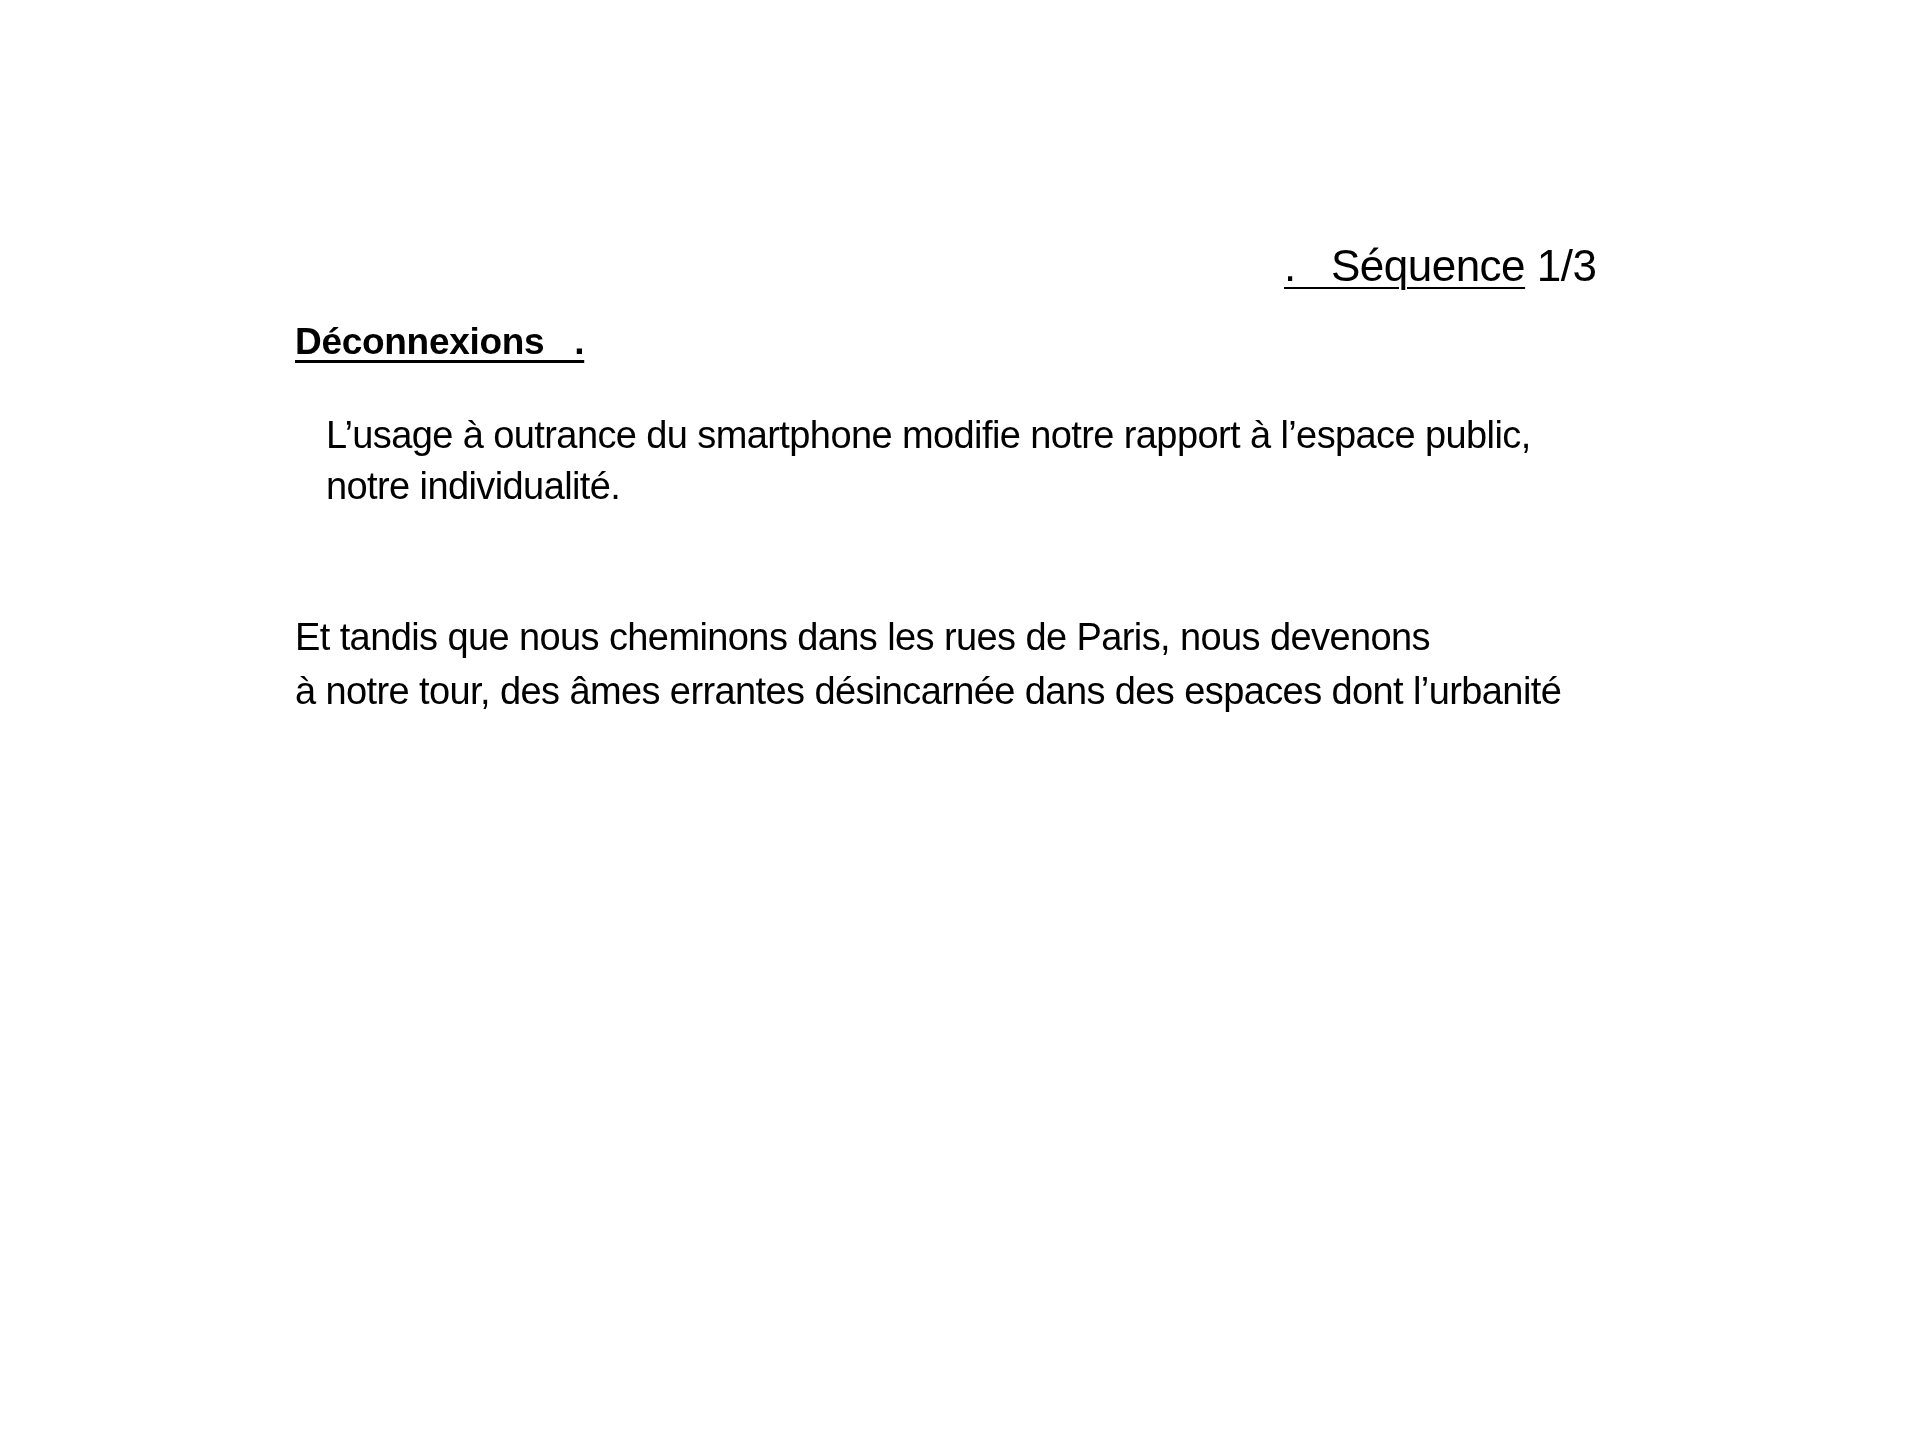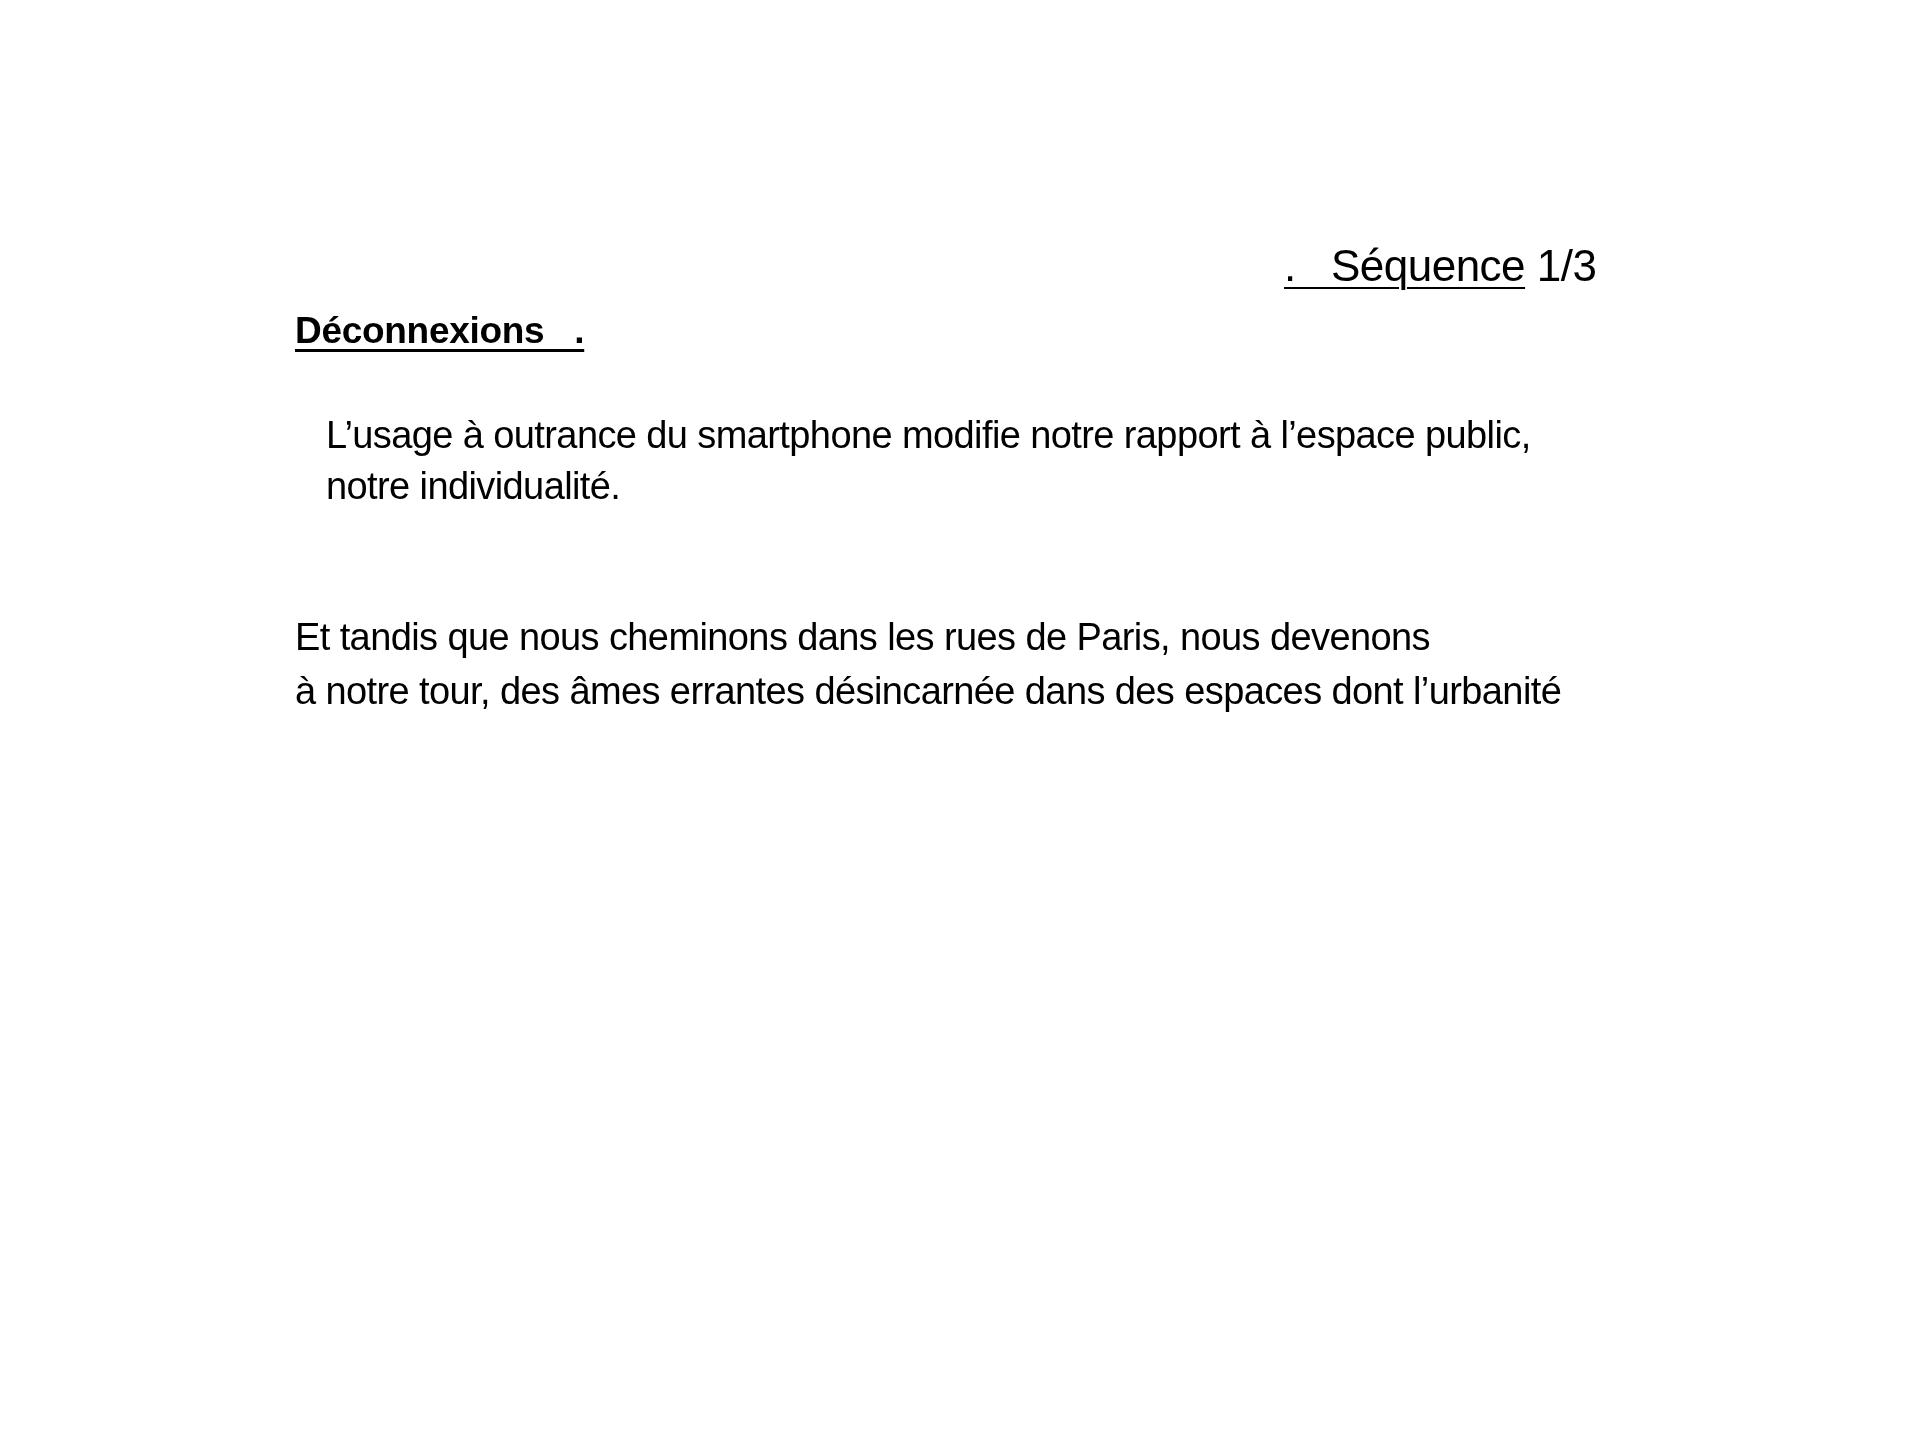--- a/index.html
+++ b/index.html
@@ -26,21 +26,21 @@
       margin-top: 9px;
     }
     .sequence .u {
       text-decoration: underline;
       text-decoration-thickness: 2px;
       text-underline-offset: 6px;
     }
     .title {
       position: absolute;
       left: 295px;
-      top: 308px;
+      top: 319px;
       font-size: 37px;
       line-height: 46px;
       font-weight: bold;
       white-space: pre;
       text-decoration: underline;
       text-decoration-thickness: 3px;
       text-underline-offset: 6px;
       letter-spacing: -0.3px;
     }
     .para {

